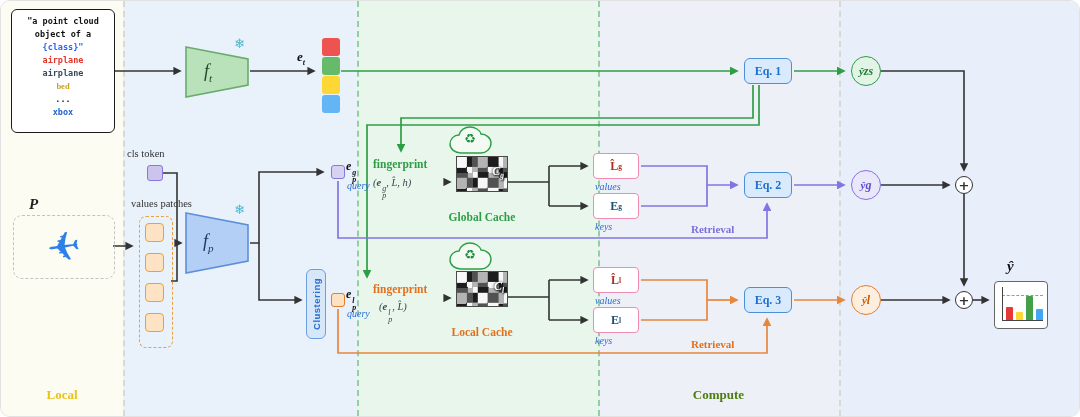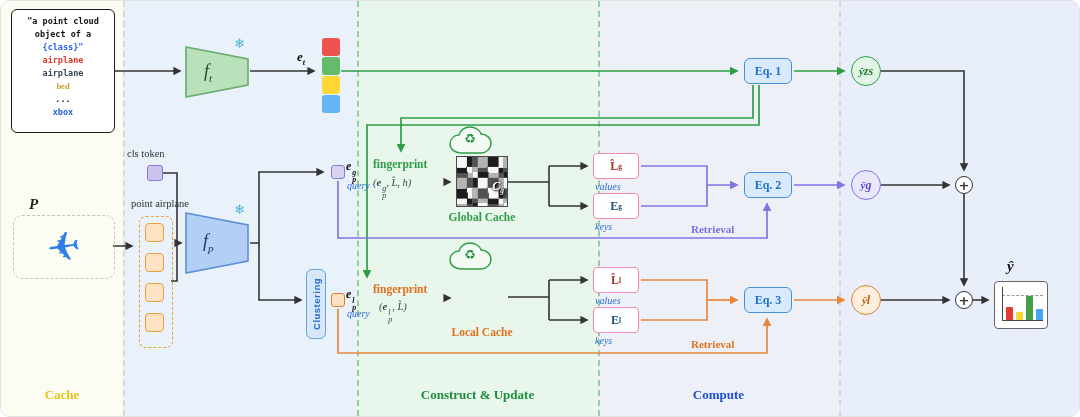--- a/index.html
+++ b/index.html
@@ -40,21 +40,21 @@
       display:flex;align-items:center;justify-content:center}
   #clustering span{writing-mode:vertical-rl;transform:rotate(180deg);
       font-family:"Liberation Sans",sans-serif;font-weight:bold;font-size:9.5px;
       color:#2a6fd0;letter-spacing:.5px}
   .qsq{width:14px;height:14px;border-radius:3px;box-sizing:border-box}
   .query{font-size:10px;font-style:italic;color:#2a6fd0}
   .fp-word{font-size:11.5px;font-weight:bold}
   .tuple{font-size:10.5px;color:#37474f;font-style:italic}
   .ss{display:inline-flex;flex-direction:column;line-height:6.5px;font-size:8px;
       vertical-align:-5px;font-style:italic;margin-left:1px}
-  .cgrid{width:52px;height:51px;border:1px solid #4a4a4a;box-sizing:border-box;
+  .cgrid{width:52px;height:36px;border:1px solid #4a4a4a;box-sizing:border-box;
       background-image:
         repeating-conic-gradient(rgba(125,125,125,.55) 0% 25%, rgba(0,0,0,0) 0% 50%),
         repeating-conic-gradient(#1d1d1d 0% 25%, #f7f7f7 0% 50%);
       background-size:31px 31px,20.8px 20.8px}
   .clabel{position:absolute;right:3px;bottom:11px;color:#fff;font-weight:bold;
       font-style:italic;font-size:12px;font-family:"Liberation Serif",serif;
       text-shadow:0 0 3px #000,1px 1px 2px #000;line-height:1}
   .recyc{font-family:"DejaVu Sans",sans-serif;font-size:13px;color:#1e8e3e;line-height:1}
   .cachelabel{width:110px;text-align:center;font-weight:bold;font-size:11.5px}
   .kvbox{width:46px;height:26px;background:#fff;border:1.6px solid #f08cb4;
@@ -179,21 +179,21 @@
   </div>
 
   <span class="abs m ital l2" style="left:28px;top:195px;font-size:15px;font-weight:bold;color:#222">P</span>
   <div id="plane-box" class="abs l2">
     <span id="plane-glyph">✈</span>
   </div>
 
   <span class="abs m smlabel l2" style="left:126px;top:147px">cls token</span>
   <div class="abs clssq l2"></div>
 
-  <span class="abs m smlabel l2" style="left:130px;top:197px">point airplane</span>
+  <span class="abs m smlabel l2" style="left:130px;top:197px">values patches</span>
   <div class="abs patchbox l2">
     <div class="patch" style="top:6px"></div>
     <div class="patch" style="top:36px"></div>
     <div class="patch" style="top:66px"></div>
     <div class="patch" style="top:96px"></div>
   </div>
 
   <span class="abs m enc-label l2" style="left:203px;top:60px;color:#23482a">
     <span>f</span><sub>t</sub></span>
   <span class="abs snow l2" style="left:233px;top:36px">❄</span>
@@ -242,20 +242,23 @@
   <span class="abs recyc l2" style="left:463px;top:131px">♻</span>
   <span class="abs m cachelabel l2" style="left:426px;top:210px;color:#2e9e46">Global Cache</span>
 
   <span class="abs m fp-word l2" style="left:372px;top:282px;color:#e2711d">fingerprint</span>
   <span class="abs m tuple l2" style="left:378px;top:300px">
     <span>(</span><b><span>e</span></b><span class="ss">
         <span>l</span>
         <span>p</span>
       </span><span>, L̂)</span></span>
 
+  <div class="abs cgrid l2" style="left:455px;top:270px">
+    <span class="clabel"><span>C</span><sub>l</sub></span>
+  </div>
   <span class="abs recyc l2" style="left:463px;top:247px">♻</span>
   <span class="abs m cachelabel l2" style="left:426px;top:325px;color:#e2711d">Local Cache</span>
 
   <div class="abs kvbox m l2" style="left:592px;top:152px;color:#a93226">
     <span>L̂</span>
       <sub>g</sub>
     </div>
   <span class="abs m kvlab l2" style="left:594px;top:180px">values</span>
   <div class="abs kvbox m l2" style="left:592px;top:192px;color:#1a5276">
     <span>E</span>
@@ -301,17 +304,16 @@
   <div class="abs l2" id="final-chart">
     <div class="dash"></div>
     <div class="plot">
       <div class="fbar" style="background: rgb(229, 57, 53); height: 13px;"></div>
       <div class="fbar" style="background: rgb(253, 216, 53); height: 8px;"></div>
       <div class="fbar" style="background: rgb(67, 160, 71); height: 24px;"></div>
       <div class="fbar" style="background: rgb(66, 165, 245); height: 11px;"></div>
     </div>
   </div>
 
-  <div class="footer" style="left:0;width:122px;color:#e8c417">Cache</div>
-  <div class="footer" style="left:356px;width:241px;color:#1e8e3e">Construct &amp; Update</div>
-  <div class="footer" style="left:597px;width:241px;color:#1d4ed8">Compute</div>
+  <div class="footer" style="left:0;width:122px;color:#e8c417">Local</div>
+  <div class="footer" style="left:597px;width:241px;color:#4d7c0f">Compute</div>
 
 </div>
 
 </body></html>

